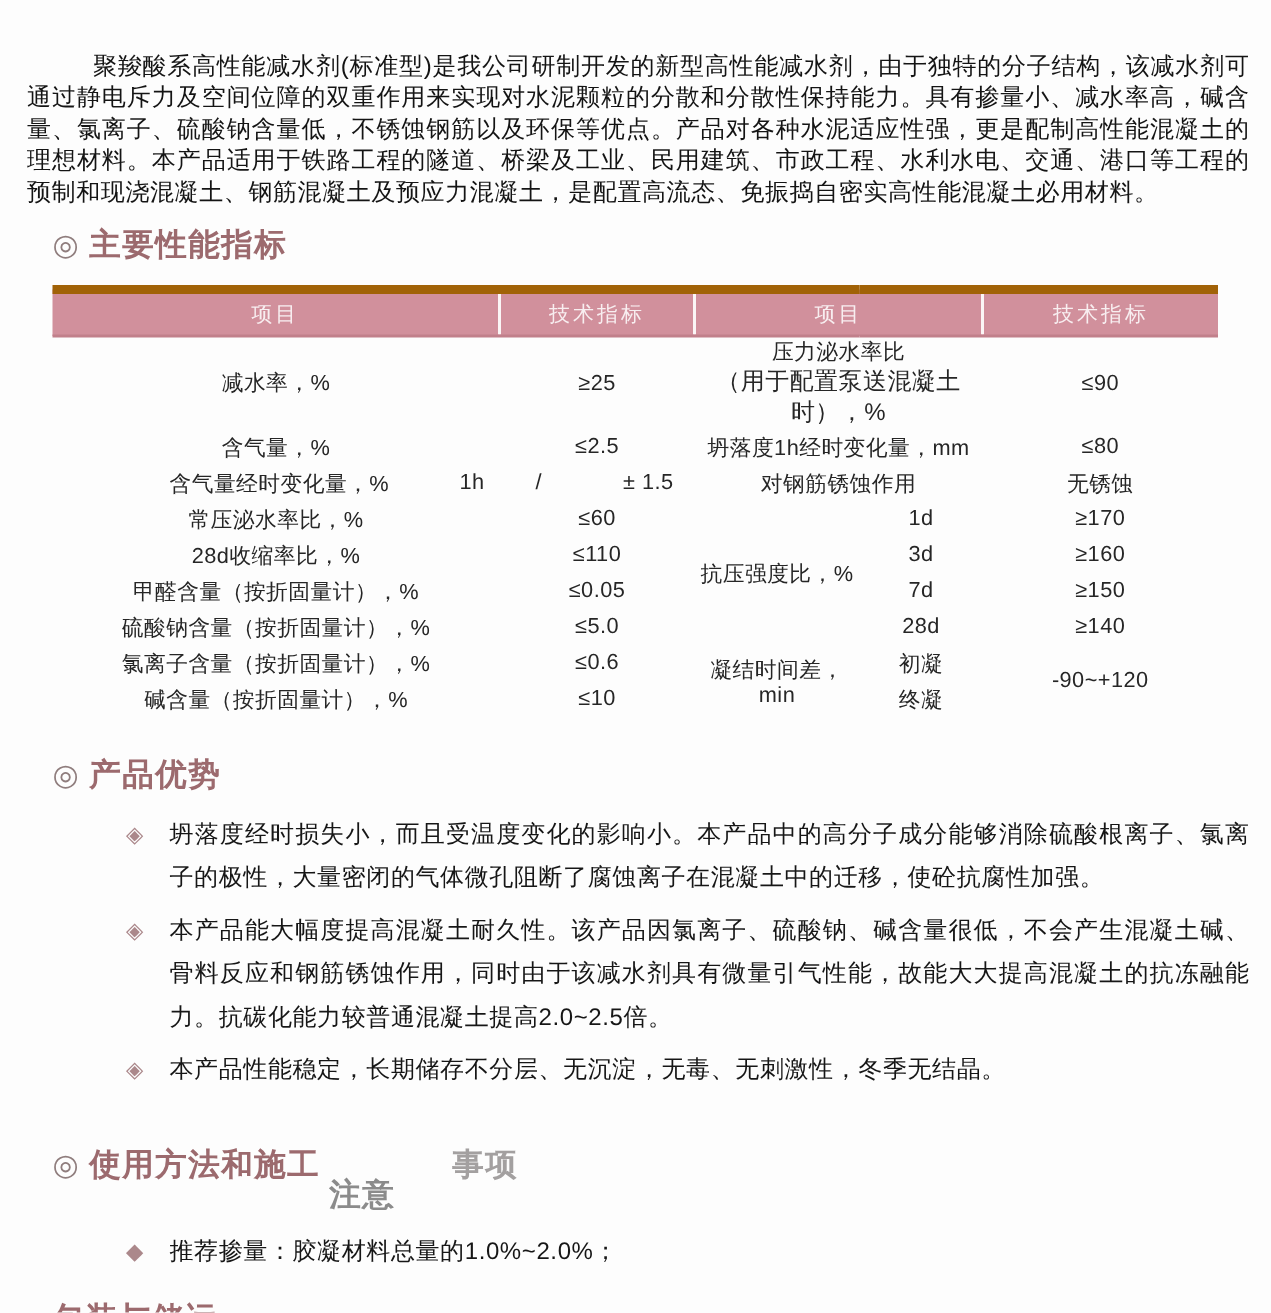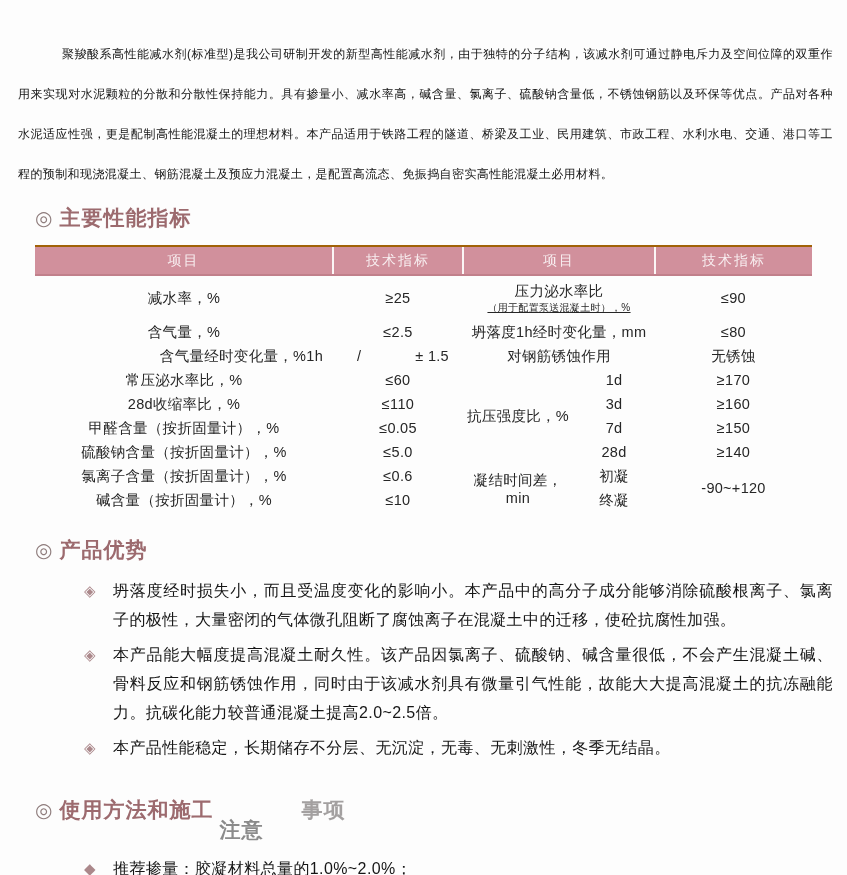--- a/index.html
+++ b/index.html
@@ -6,21 +6,21 @@
   body{
     width:847px;height:875px;overflow:hidden;
     background:#fdfdfd;color:#1d1d1d;
     font-family:"Liberation Sans","DejaVu Sans",sans-serif;
   }
   .page{position:relative;width:847px;height:875px;}
 
   
   .intro{
     margin:34px 14px 4px 18px;
-    font-size:12px;line-height:40px;
+    font-size:16px;line-height:21px;
     text-align:justify;text-indent:44px;
     color:#141414;letter-spacing:.4px;
   }
 
   
   .sec-h{
     margin:0 0 0 35px;
     font-size:21px;font-weight:bold;color:#9c6a6e;
     letter-spacing:1px;display:flex;align-items:center;gap:6px;
   }
@@ -34,32 +34,32 @@
 
   
   table.perf{
     margin:13px 0 0 35px;width:777px;
     border-collapse:collapse;table-layout:fixed;
     font-size:14.5px;color:#262626;
   }
   table.perf thead th{
     background:#d1909c;color:#f8eef0;font-weight:normal;
     font-size:14px;letter-spacing:2px;height:25px;
-    border-top:2px solid #a16207;border-bottom:2px solid #c1808b;
+    border-top:6px solid #a16207;border-bottom:2px solid #c1808b;
   }
   table.perf thead th + th{border-left:2px solid #fbf6f6;}
   table.perf td{
     height:24px;text-align:center;vertical-align:middle;
     padding:0;letter-spacing:.3px;
   }
   tr.tall td{height:44px;}
   td.ca{padding-right:62px;}
   td.cb{padding-left:14px;}
-  td.cc .l2{font-size:10px;text-decoration:underline;}
-  .splitA{display:flex;justify-content:flex-end;align-items:center;padding:0 10px 0 78px;}
+  td.cc .l2{font-size:16px;}
+  .splitA{display:flex;justify-content:space-between;align-items:center;padding:0 10px 0 78px;}
   .splitB{display:flex;justify-content:space-between;align-items:center;padding:0 14px 0 24px;}
 
   
   .blist{margin:12px 14px 0 84px;padding:0;list-style:none;}
   .blist li{
     position:relative;padding-left:29px;margin:0 0 7px 0;
     font-size:16px;line-height:29px;text-align:justify;
     color:#161616;letter-spacing:.4px;
   }
   .blist li .bullet{

